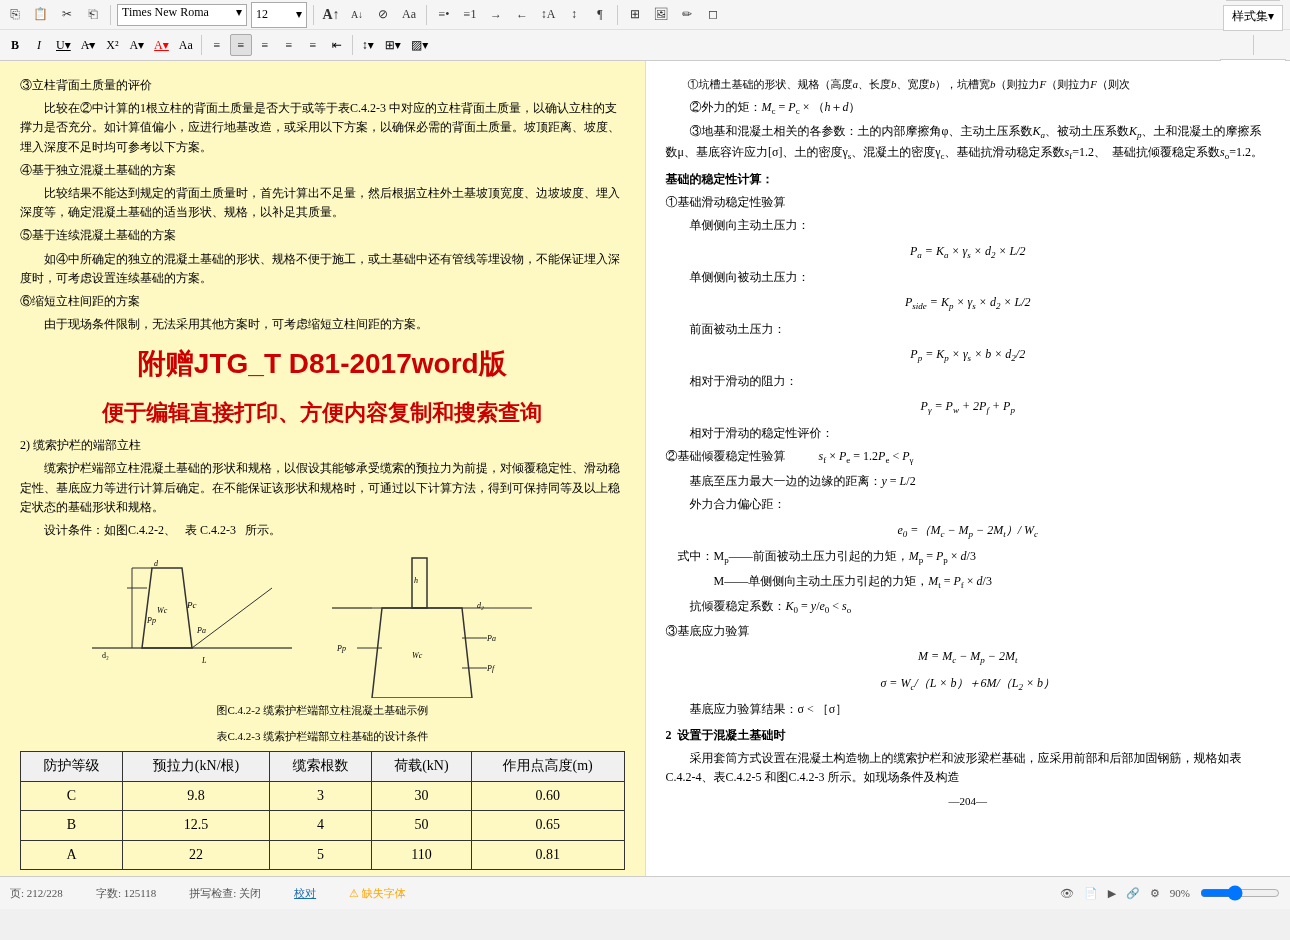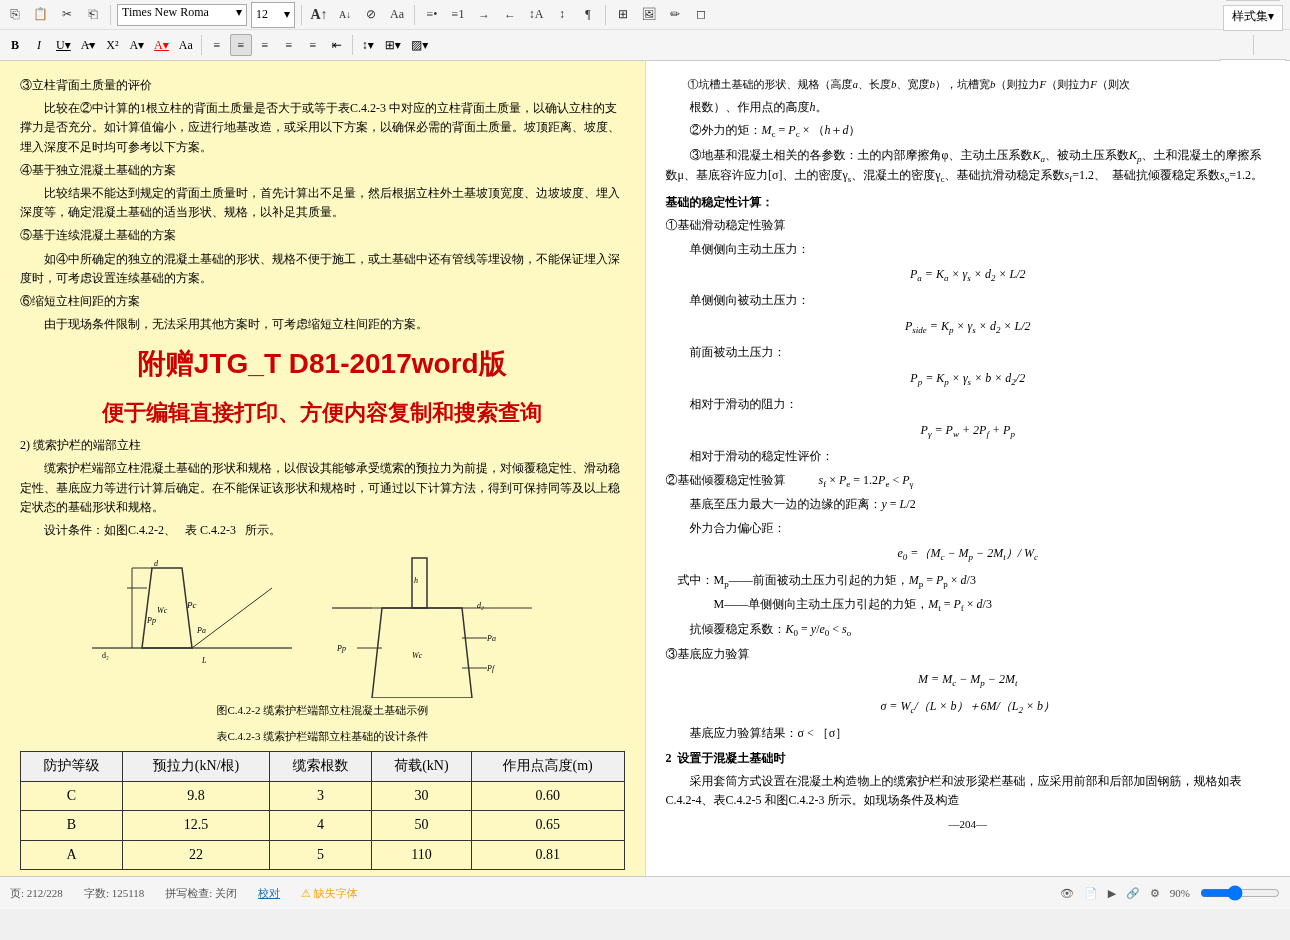--- a/index.html
+++ b/index.html
@@ -7,21 +7,21 @@
 
     
     #toolbar-area { background: #f5f5f5; border-bottom: 1px solid #ccc; }
     #toolbar-row1 { display: flex; align-items: center; padding: 2px 4px; gap: 4px; height: 30px; border-bottom: 1px solid #e0e0e0; }
     #toolbar-row2 { display: flex; align-items: center; padding: 2px 4px; gap: 2px; height: 30px; }
 
     .toolbar-btn { display: flex; align-items: center; justify-content: center; width: 22px; height: 22px; border: 1px solid transparent; border-radius: 2px; cursor: pointer; font-size: 12px; color: #333; }
     .toolbar-sep { width: 1px; height: 20px; background: #ccc; margin: 0 2px; }
 
     .font-selector { display: flex; align-items: flex-start; border: 1px solid #aaa; background: white; height: 22px; padding: 0 4px; font-size: 12px; width: 130px; cursor: pointer; }
-    .font-size-selector { display: flex; align-items: center; border: 1px solid #aaa; background: white; height: 22px; padding: 12px 4px; font-size: 12px; width: 44px; cursor: pointer; }
+    .font-size-selector { display: flex; align-items: center; border: 1px solid #aaa; background: white; height: 22px; padding: 12px 4px; font-size: 12px; width: 56px; cursor: pointer; }
 
     .format-btn { display: flex; align-items: center; justify-content: center; min-width: 22px; height: 22px; border: 1px solid transparent; border-radius: 2px; cursor: pointer; font-size: 12px; padding: 0 3px; }
 
     
     .style-panel { display: flex; align-items: center; gap: 4px; margin-left: auto; flex-direction: column; }
     .style-btn { padding: 2px 8px; border: 1px solid #ccc; background: white; cursor: pointer; font-size: 12px; height: 26px; }
     .style-btn-normal { border: 2px solid #1a6aaf; }
     .style-btn-h1 { font-size: 14px; font-weight: bold; }
     .style-btn-h2 { font-size: 13px; font-weight: bold; }
 
@@ -31,21 +31,21 @@
     
     .page-left { flex: 1; background: #fef9c3; overflow: hidden; padding: 15px 20px; border-right: 1px solid #ddd; font-size: 12px; line-height: 1.6; }
     
     .page-right { flex: 1; background: white; overflow: hidden; padding: 15px 20px; font-size: 12px; line-height: 1.6; }
 
     
     .overlay-title { color: #cc0000; font-size: 28px; font-weight: bold; text-align: center; font-family: 'SimHei', sans-serif; margin: 8px 0; }
     .overlay-subtitle { color: #cc0000; font-size: 22px; font-weight: bold; text-align: center; font-family: 'SimHei', sans-serif; margin: 4px 0; }
 
     
-    #status-bar { display: flex; align-items: center; height: 30px; background: #f5f5f5; border-top: 1px solid #ccc; padding: 16px 10px; font-size: 11px; color: #555; gap: 21px; }
+    #status-bar { display: flex; align-items: center; height: 30px; background: #f5f5f5; border-top: 1px solid #ccc; padding: 16px 10px; font-size: 11px; color: #555; gap: 33px; }
     .status-right { margin-left: auto; display: flex; align-items: center; gap: 10px; }
     .zoom-level { font-size: 11px; }
 
     
     table.data-table { width: 100%; border-collapse: collapse; font-size: 14px; margin-top: 6px; }
     table.data-table th, table.data-table td { border: 1px solid #333; padding: 3px 6px; text-align: center; }
     table.data-table th { background: #f0f0f0; font-weight: normal; }
 
     
     .figure-area { margin: 8px 0; text-align: center; }
@@ -272,21 +272,20 @@
           <td>0.81</td>
         </tr>
       </tbody>
     </table>
 
     <div class="page-num">—203—</div>
   </div>
 
   <div class="page-right">
     <p style="font-size:11px;">①坑槽土基础的形状、规格（高度<i>a</i>、长度<i>b</i>、宽度<i>b</i>），坑槽宽<i>b</i>（则拉力<i>F</i>（则拉力<i>F</i>（则次</p>
-    <p>根数）、作用点的高度<i>h</i>。</p>
     <p>②外力的矩：<i>M</i><sub>c</sub> = <i>P</i><sub>c</sub> × （<i>h</i>＋<i>d</i>）</p>
     <p>③地基和混凝土相关的各参数：土的内部摩擦角φ、主动土压系数<i>K</i><sub><i>a</i></sub>、被动土压系数<i>K</i><sub><i>p</i></sub>、土和混凝土的摩擦系数μ、基底容许应力[σ]、土的密度γ<sub>s</sub>、混凝土的密度γ<sub>c</sub>、基础抗滑动稳定系数<i>s</i><sub>f</sub>=1.2、&nbsp;&nbsp;基础抗倾覆稳定系数<i>s</i><sub>o</sub>=1.2。</p>
 
     <p class="no-indent section-title">基础的稳定性计算：</p>
     <p class="no-indent">①基础滑动稳定性验算</p>
 
     <p>单侧侧向主动土压力：</p>
     <div class="formula">
       <i>P</i><sub>a</sub> = <i>K</i><sub>a</sub> × γ<sub>s</sub> × <i>d</i><sub>2</sub> × <i>L</i>/2
     </div>

